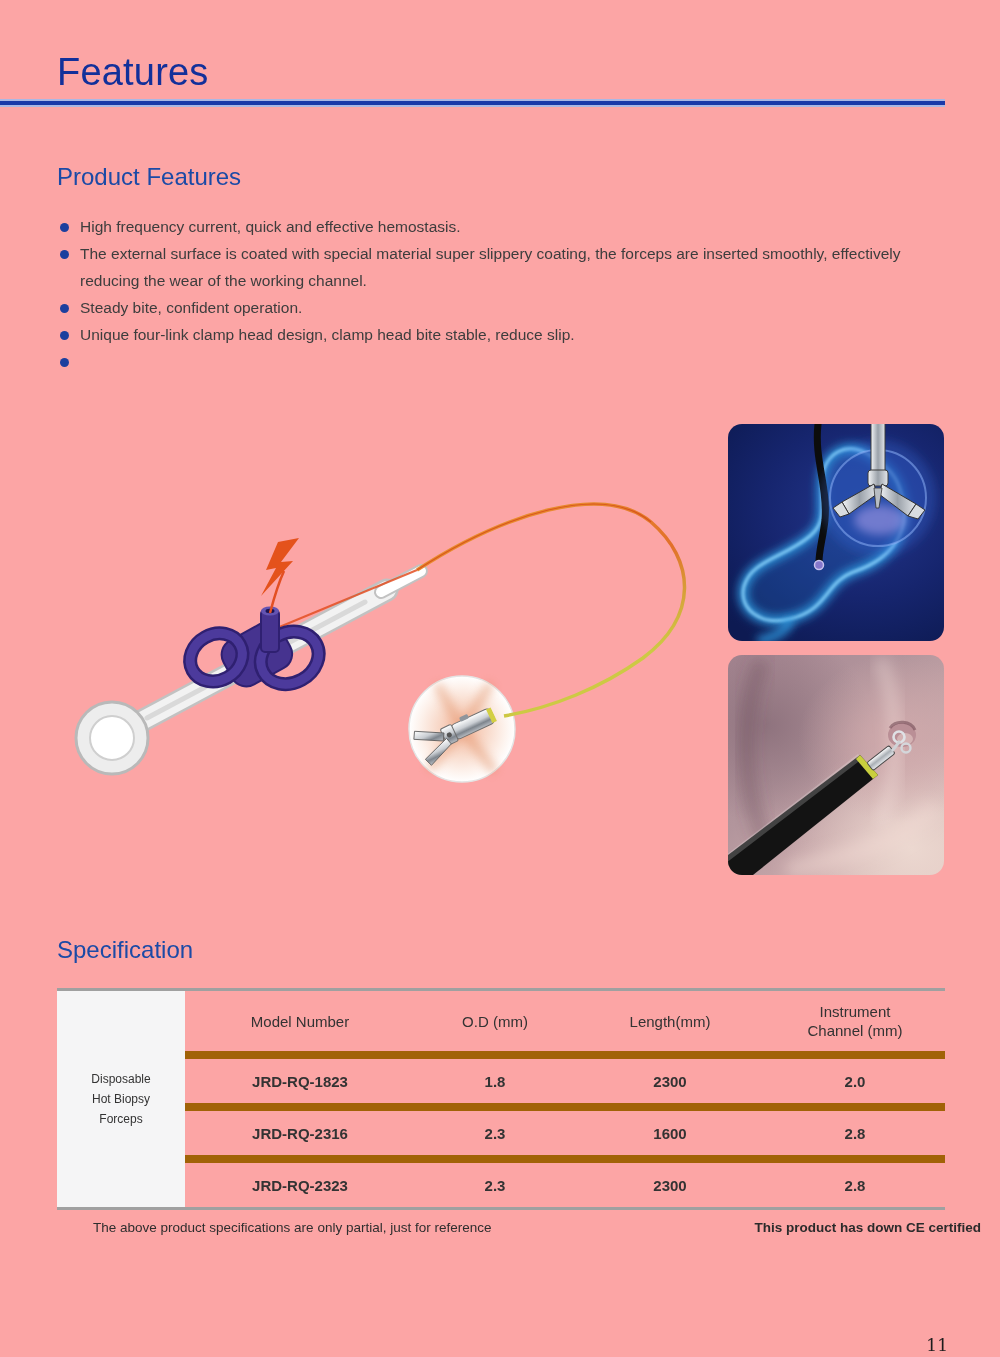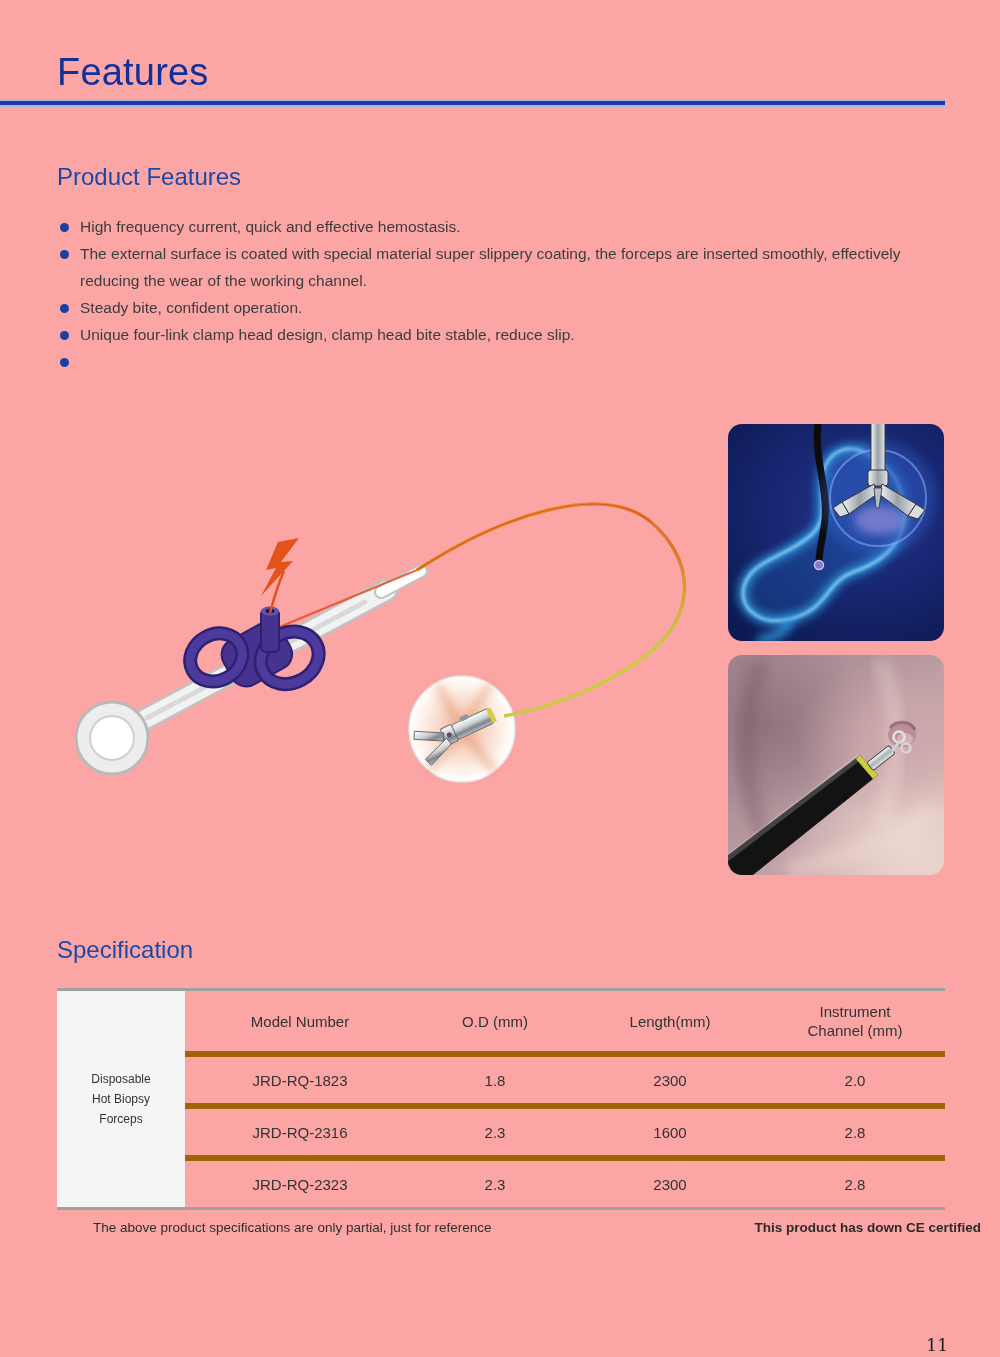--- a/index.html
+++ b/index.html
@@ -56,21 +56,21 @@
   .cat-cell{
     grid-column:1; grid-row:1/5; background:#f5f5f6;
     display:flex; align-items:center; justify-content:center; text-align:center;
     font-size:12px; line-height:20px; color:#333; white-space:pre-line;
   }
   .th,.td{
     display:flex; align-items:center; justify-content:center; text-align:center;
     font-size:15px; color:#333;
   }
   .th{white-space:pre-line; line-height:19px;}
-  .td{border-top:6px solid #a16207;}
+  .td{border-top:8px solid #a16207;font-weight:bold;}
 
   .footer-row{
     position:absolute; left:57px; top:1220px; width:888px;
     display:flex; justify-content:space-between; align-items:baseline;margin-left:36px;
   }
   .footer-left{font-size:13.5px; font-weight:500; color:#2e2e2e;}
   .footer-right{font-size:13.5px; font-weight:700; color:#2b2b2b;}
   .page-number{
     position:absolute; right:52px; top:1294px; font-size:17px; color:#1c1c1c;
     font-family:"DejaVu Serif","Liberation Serif",serif;

